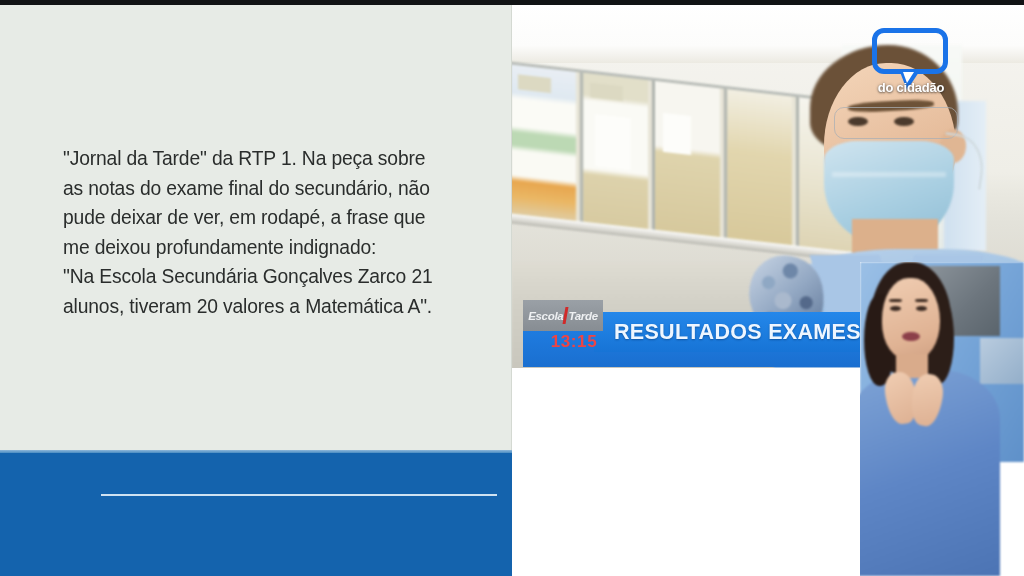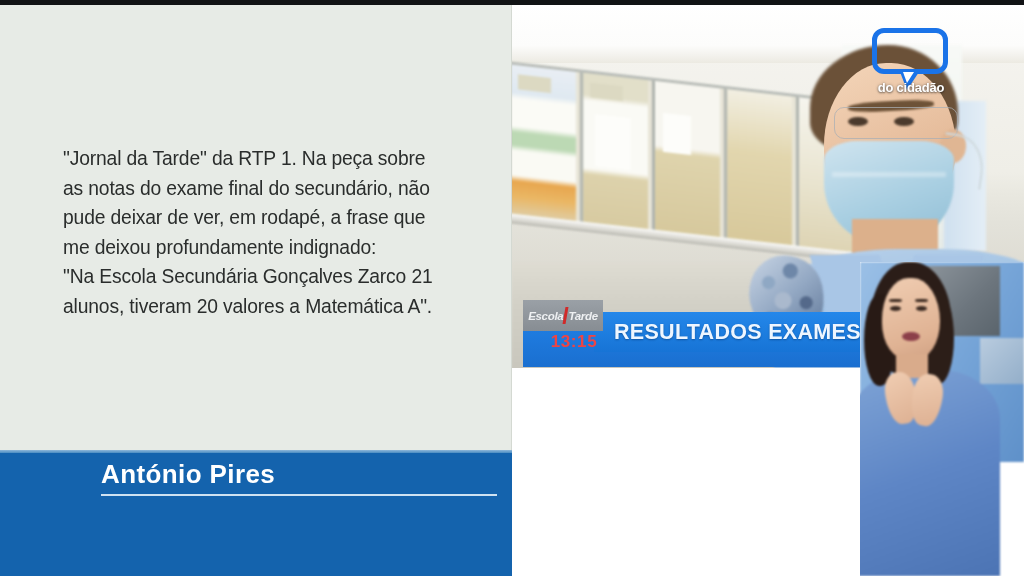--- a/index.html
+++ b/index.html
@@ -343,21 +343,20 @@
   <div class="quote-panel">
     <div class="quote-text">"Jornal da Tarde" da RTP 1. Na peça sobre
 as notas do exame final do secundário, não
 pude deixar de ver, em rodapé, a frase que
 me deixou profundamente indignado:
 "Na Escola Secundária Gonçalves Zarco 21
 alunos, tiveram 20 valores a Matemática A".</div>
   </div>
 
   <div class="lower-third">
-    <div class="lt-name">António Pires</div>
     <div class="lt-rule"></div>
   </div>
 
   <div class="video-wrap">
 
     <div class="corridor">
       <div class="ceiling"></div>
       <div class="far-wall"></div>
       <div class="exit-sign"></div>
       <div class="door-blue"></div>

